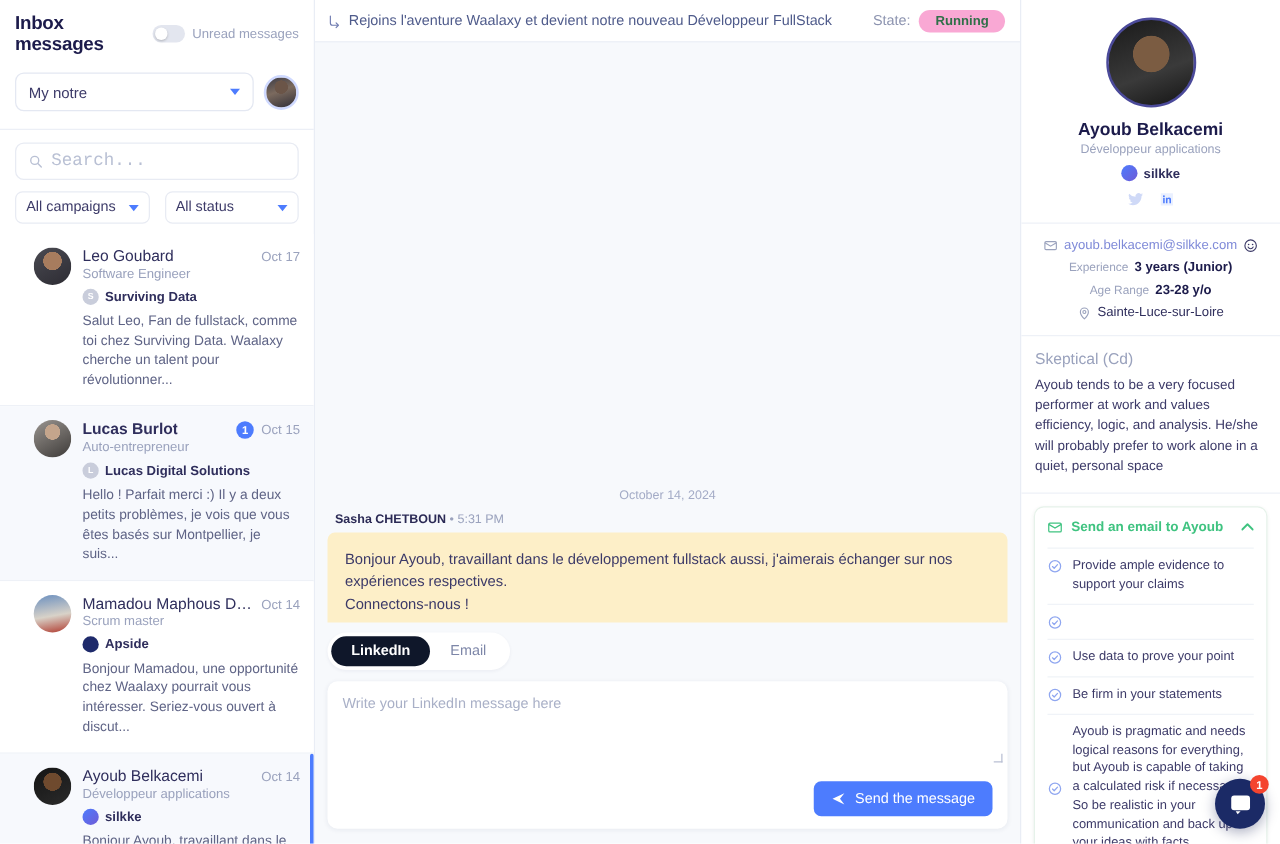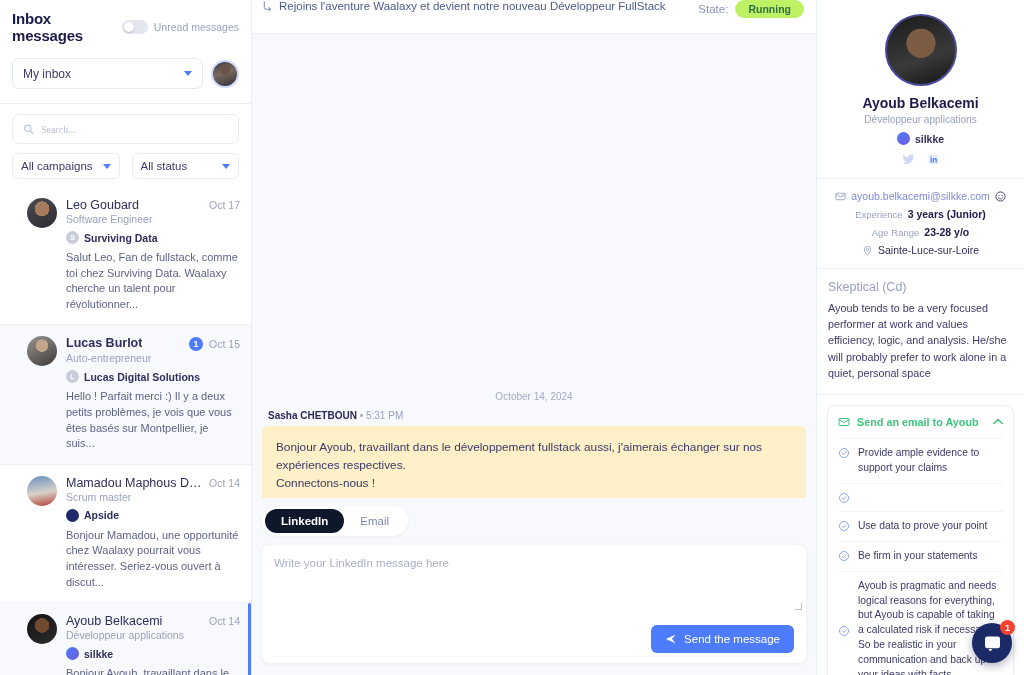--- a/index.html
+++ b/index.html
@@ -52,22 +52,22 @@
     background: radial-gradient(circle at 50% 32%, #6b5548 0 26%, transparent 27%),
                 linear-gradient(160deg,#3b3a44 0%,#7b6a5e 45%,#2f2d36 100%);
   }
 
   .sb-filters { padding: 10px 12px 8px 12px; }
   .search-box {
     height: 30px; border: 1px solid #e8ebf3; border-radius: 7px;
     display: flex; align-items: center; gap: 7px; padding: 0 10px;
   }
   .search-box input {
-    border: 0; outline: 0; font-size: 10px; color: #3c3a68; width: 100%;
-    font-family: Liberation Serif, serif; background: transparent;
+    border: 0; outline: 0; font-size: 14px; color: #3c3a68; width: 100%;
+    font-family: Liberation Mono, monospace; background: transparent;
   }
   .search-box input::placeholder { color: #b9c0d4; }
   .filters { display: flex; gap: 12px; margin-top: 9px; }
   .filter {
     flex: 1; height: 26px; border: 1px solid #e8ebf3; border-radius: 6px;
     display: flex; align-items: center; justify-content: space-between;
     padding: 0 8px; font-size: 11.5px; color: #3c3a68; background: #fff;
   }
 
   .msg-list { flex: 1; overflow: hidden; position: relative; }
@@ -105,30 +105,30 @@
   .camp-dot.g1 { background: #c9cddb; color: #fff; }
   .camp-dot.g2 { background: #c9cddb; color: #fff; }
   .camp-dot.g3 { background: #1e2a6b; }
   .camp-dot.g4 { background: linear-gradient(135deg,#4d7cfe,#6f5bd6); }
   .camp-name { font-size: 10.5px; color: #2f2e5c; font-weight: bold; }
   .m-preview { font-size: 11px; color: #5f6486; margin-top: 6px; line-height: 1.42; }
 
   
   .center { flex: 1; display: flex; flex-direction: column; background: #f7f9fc; position: relative; min-width: 0; }
   .c-head {
-    height: 34px; background: #fff; display: flex; align-items: flex-start;
+    height: 34px; background: #fff; display: flex; align-items: center;
     justify-content: space-between; padding: 0 12px 0 10px;
     border-bottom: 1px solid #e9edf5; flex: 0 0 34px;
   }
   .c-head-left { display: flex; align-items: center; gap: 6px; min-width: 0; }
   .c-camp-title { font-size: 11.5px; color: #4f5b8b; white-space: nowrap; overflow: hidden; text-overflow: ellipsis; }
   .c-head-right { display: flex; align-items: center; gap: 7px; }
   .state-label { font-size: 11.5px; color: #8d94b0; }
   .state-pill {
-    background: #bef264; color: #2f6f48; font-size: 10.5px; font-weight: bold;
+    background: #f9a8d4; color: #2f6f48; font-size: 10.5px; font-weight: bold;
     padding: 3px 13px; border-radius: 11px;
   }
 
   .thread { flex: 1; overflow: hidden; padding: 0 10px; position: relative; }
   .day-sep { text-align: center; font-size: 10px; color: #a3abc6; margin: 12px 0 8px; }
   .msg-meta { font-size: 10px; color: #2b2a55; font-weight: bold; padding-left: 6px; margin-bottom: 5px; }
   .msg-meta .time { color: #9aa2bd; font-weight: normal; }
   .bubble {
     background: #fdefc8; border-radius: 6px; padding: 13px 14px 9px 14px;
     font-size: 11.8px; color: #3c3a68; line-height: 1.52; position: relative;
@@ -235,21 +235,21 @@
     <div class="sb-head">
       <div class="sb-title-row">
         <div class="sb-title">Inbox messages</div>
         <div class="unread-wrap">
           <div class="toggle"></div>
           <div class="unread-label">Unread messages</div>
         </div>
       </div>
       <div class="inbox-row">
         <div class="inbox-select">
-          <span>My inbox</span>
+          <span>My notre</span>
           <span class="caret"></span>
         </div>
         <div class="me-avatar"></div>
       </div>
     </div>
 
     <div class="sb-filters">
       <div class="search-box">
         <svg width="12" height="12" viewBox="0 0 24 24" fill="none" stroke="#b9c0d4" stroke-width="2.4">
           <circle cx="10.5" cy="10.5" r="7"></circle>

